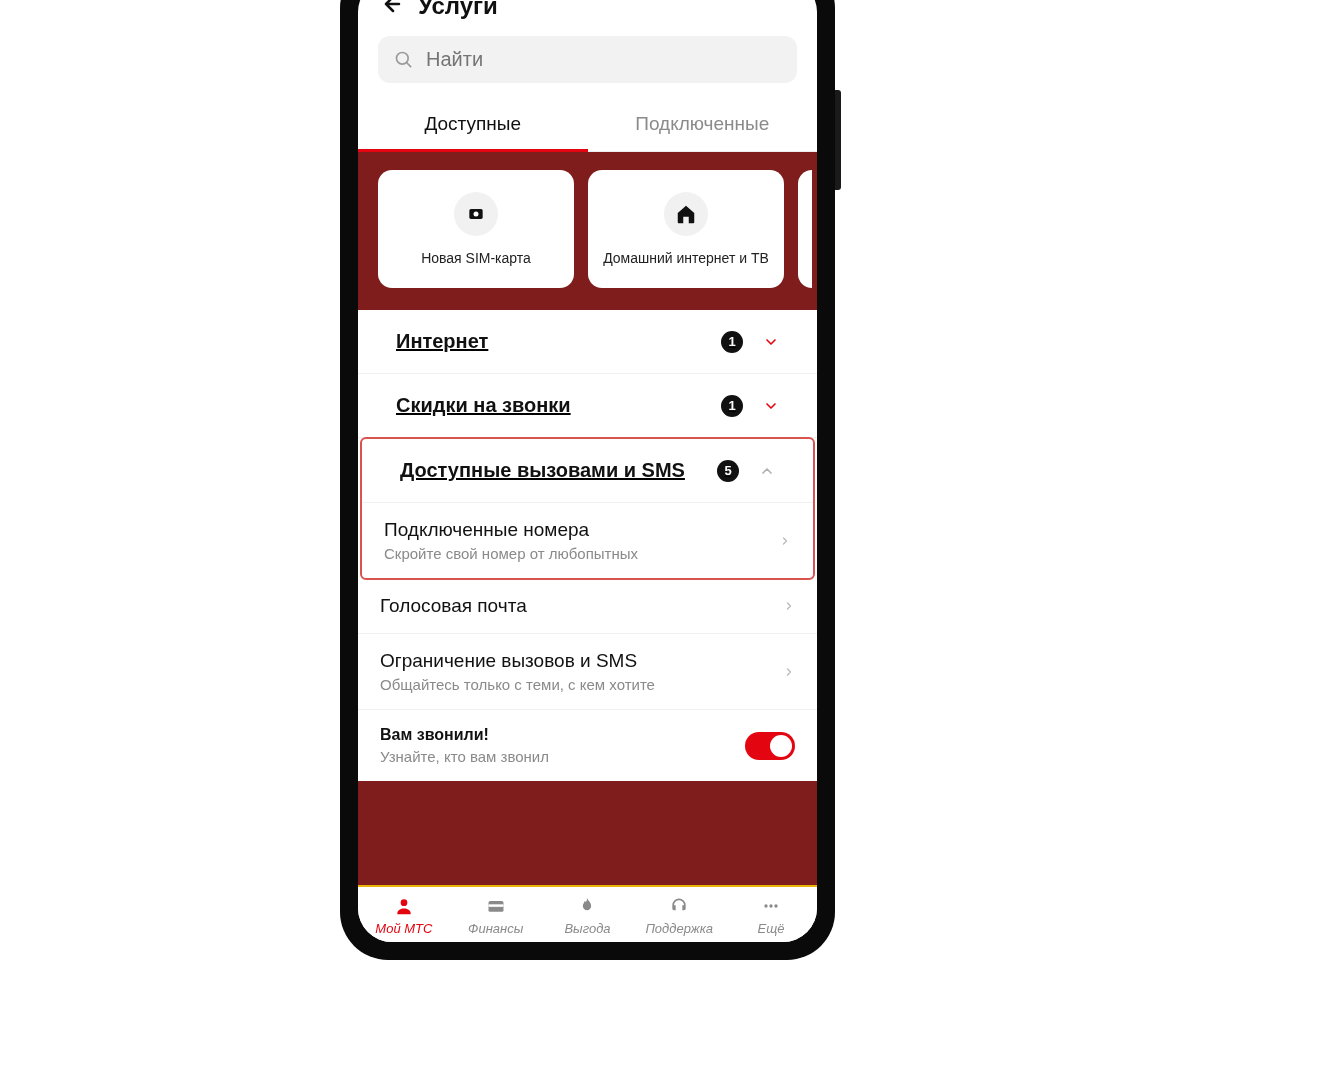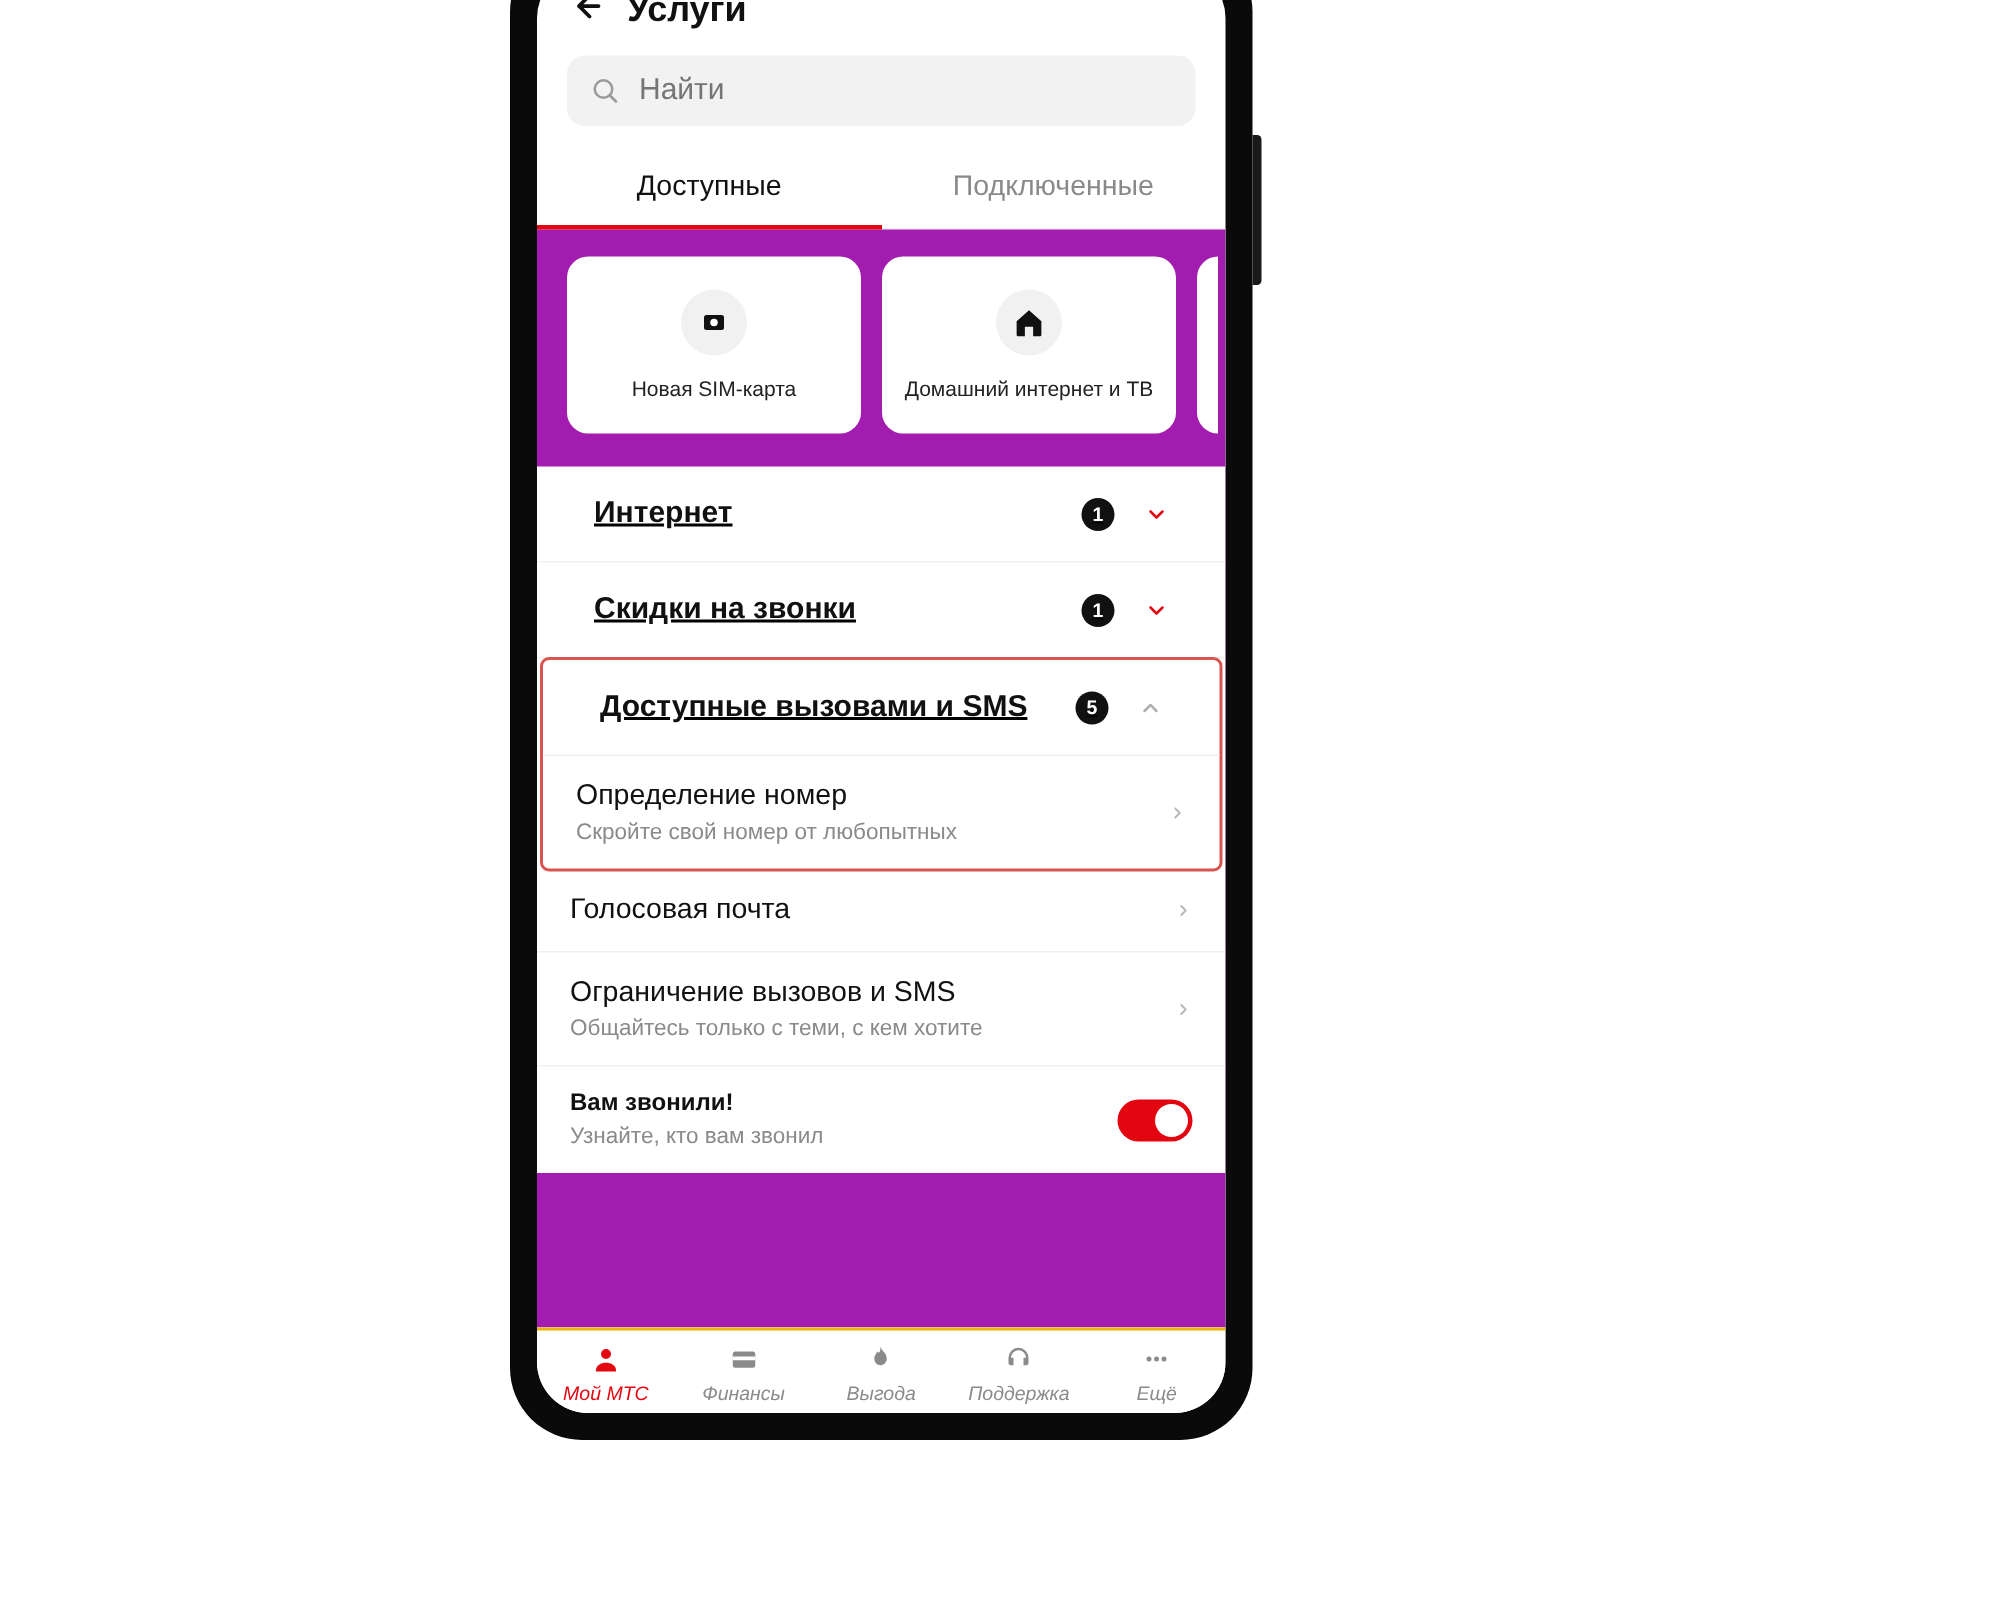--- a/index.html
+++ b/index.html
@@ -78,21 +78,21 @@
   .tab.active { color: #111; }
   .tab.active::after {
     content: '';
     position: absolute;
     left: 0; right: 0; bottom: -1px;
     height: 3px;
     background: #e30611;
   }
   .content {
     flex: 1;
-    background: #a21caf;
+    background: #7f1d1d;
     overflow: hidden;
     padding-top: 18px;
   }
   .cards-row {
     display: flex;
     gap: 14px;
     padding: 0 20px;
   }
   .card {
     flex: 0 0 196px;
@@ -259,21 +259,21 @@
         <div class="highlight-box">
           <div class="cat-row">
             <span class="cat-title">Доступные вызовами и SMS</span>
             <span class="badge">5</span>
             <svg class="chevron gray" viewBox="0 0 24 24" fill="none">
                 <path d="M6 15l6-6 6 6" stroke-width="2.5" stroke-linecap="round" stroke-linejoin="round"></path>
               </svg>
           </div>
           <div class="sub-row">
             <div class="sub-text">
-              <div class="sub-title">Определение номер</div>
+              <div class="sub-title">Подключенные номера</div>
               <div class="sub-desc">Скройте свой номер от любопытных</div>
             </div>
             <svg class="chevron-right" viewBox="0 0 24 24" fill="none">
                 <path d="M9 6l6 6-6 6" stroke-width="2.5" stroke-linecap="round" stroke-linejoin="round"></path>
               </svg>
           </div>
         </div>
 
         <div class="sub-row">
           <div class="sub-text">

